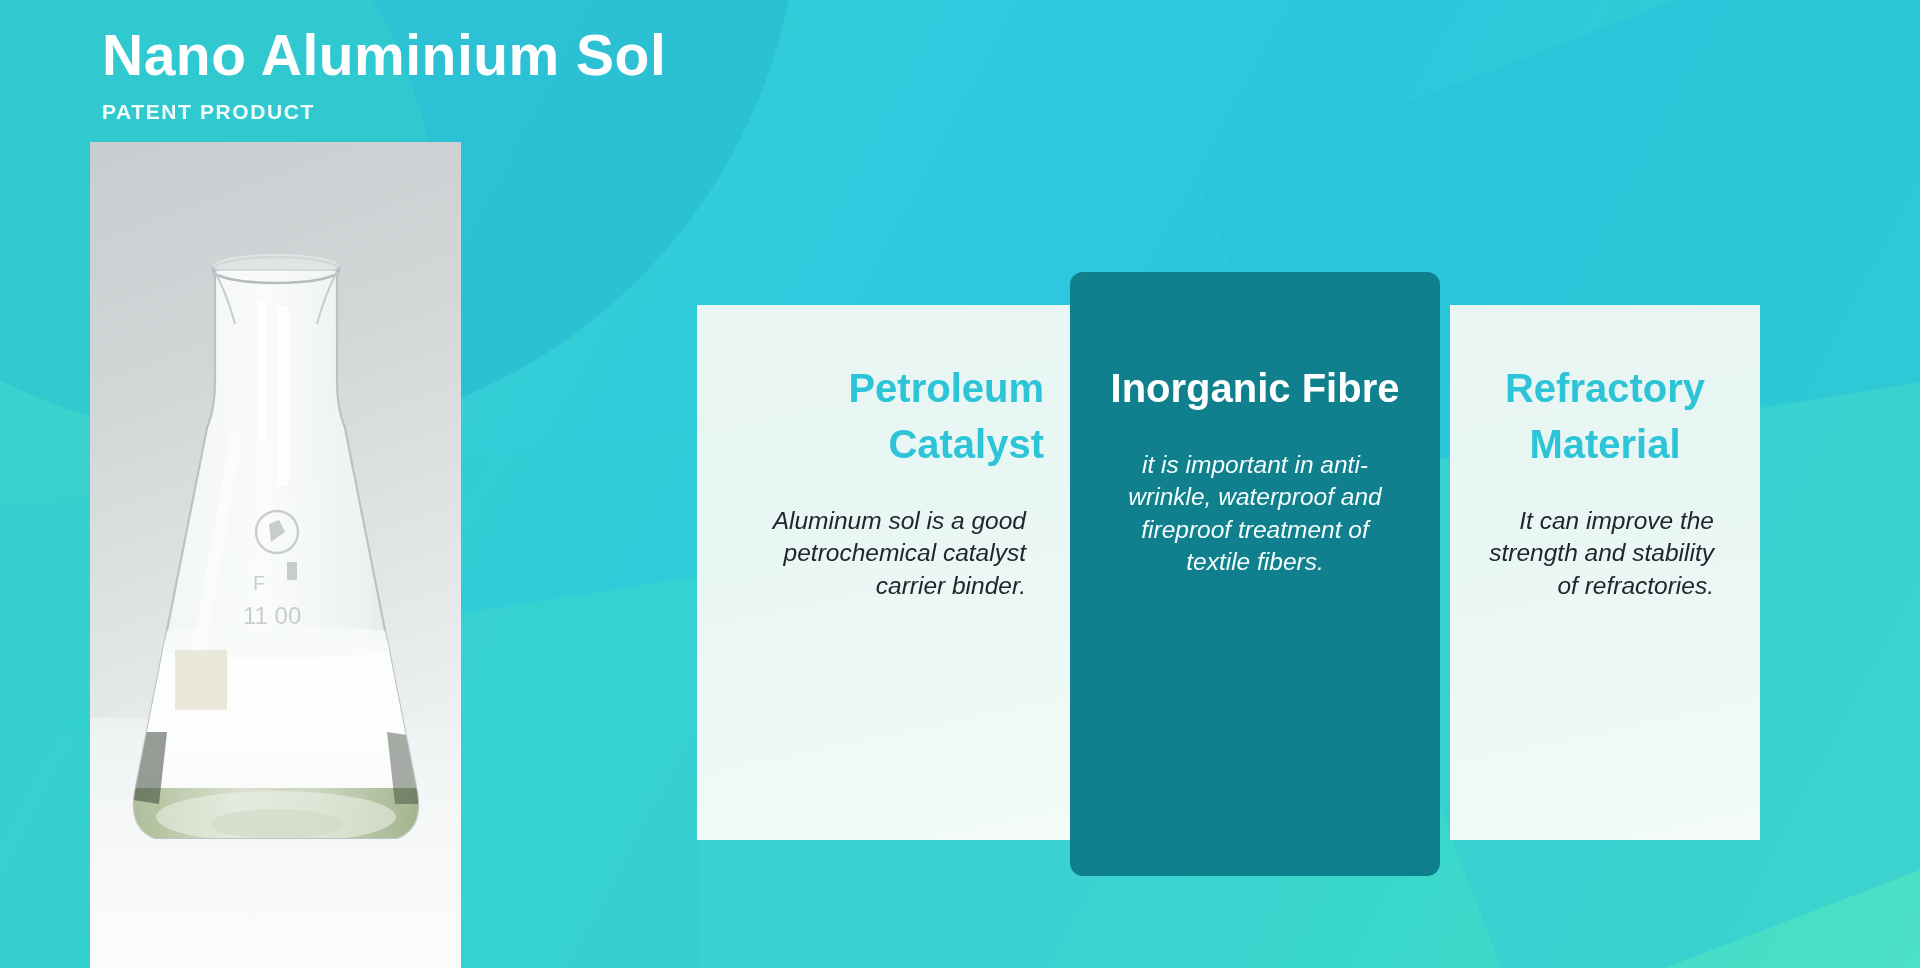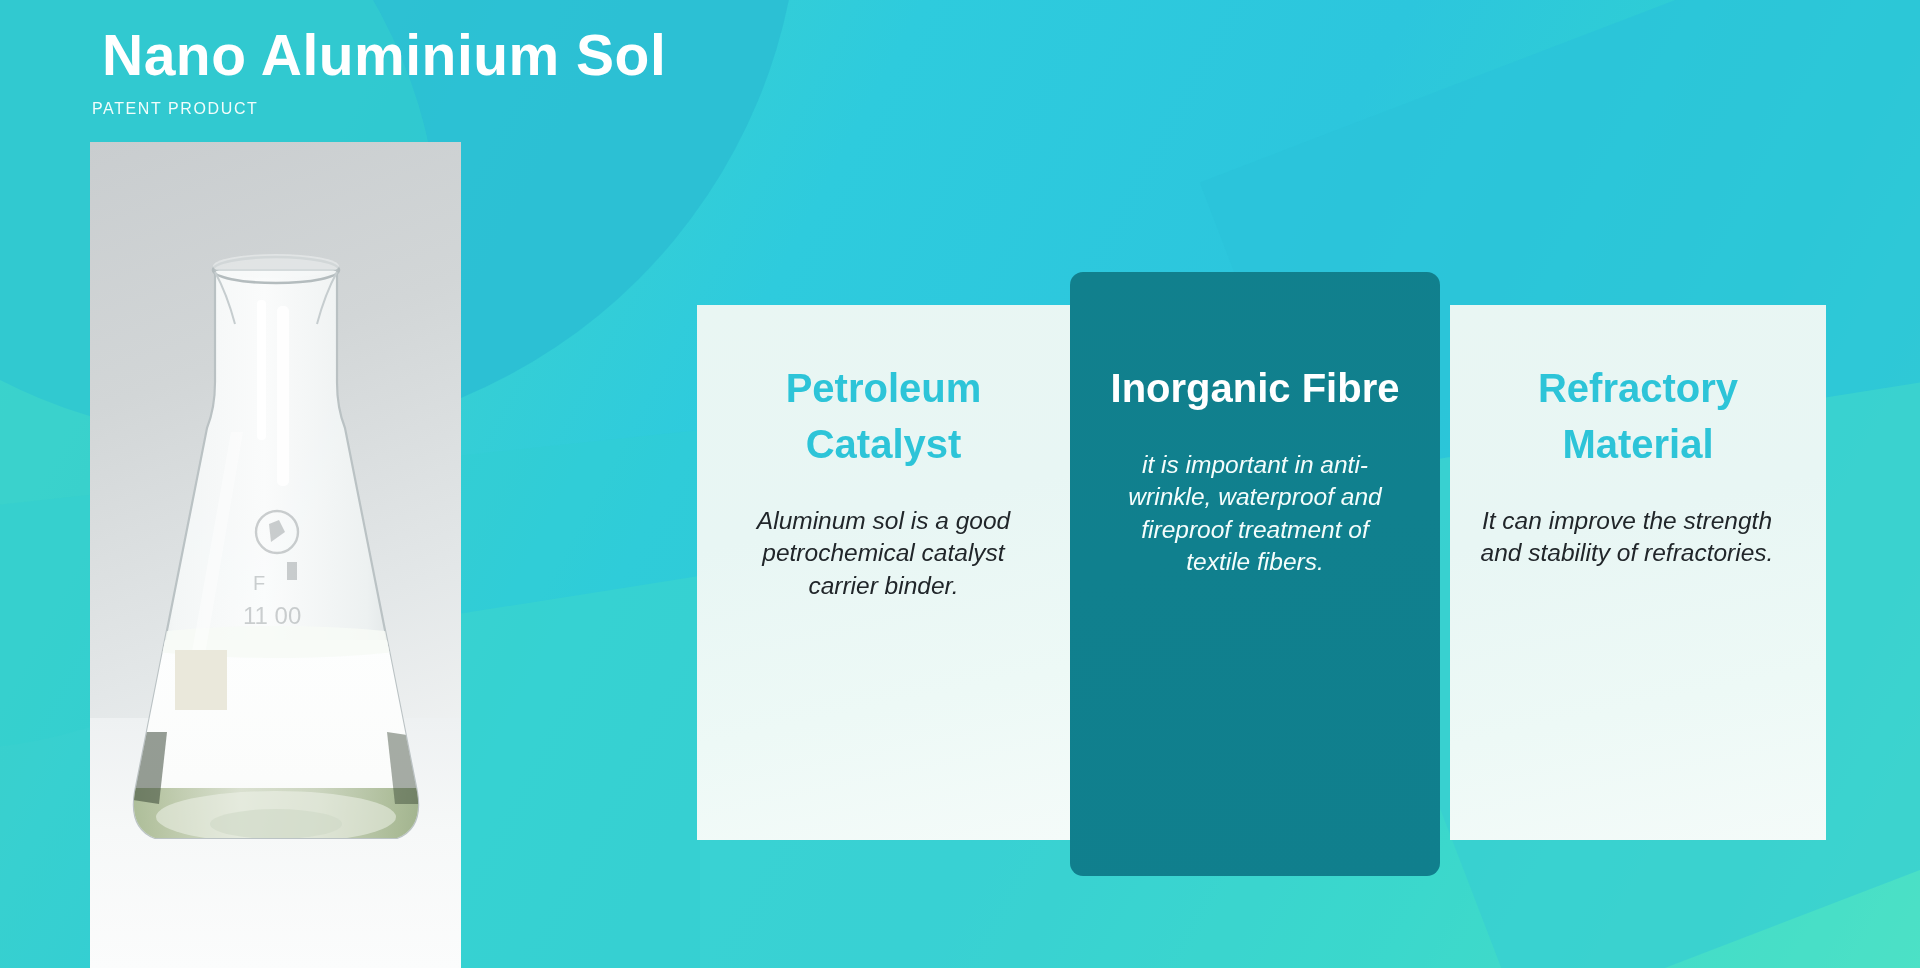--- a/index.html
+++ b/index.html
@@ -83,23 +83,23 @@
   .slide-title {
     font-size: 57px;
     font-weight: bold;
     color: #ffffff;
     letter-spacing: 0.5px;
     line-height: 1.12;
     margin: 12px;
     white-space: nowrap;
   }
   .slide-subtitle {
-    margin: 12px 0 0 2px;
-    font-size: 16px;
-    font-weight: normal;
+    margin: 12px 0 0 12px;
+    font-size: 21px;
+    font-weight: bold;
     color: #f2fdfb;
     letter-spacing: 1.6px;
     white-space: nowrap;
   }
 
   
   .photo-frame {
     position: absolute;
     left: 90px;
     top: 142px;
@@ -125,23 +125,23 @@
     text-align: center;
   }
   .card-light {
     background: linear-gradient(168deg, #e9f6f3 0%, #e8f6f4 40%, #edf9f6 72%, #f4fbf9 100%);
   }
   .card-dark {
     background: linear-gradient(168deg, #11808d 0%, #10808e 45%, #107f8d 100%);
     border-radius: 13px;
   }
 
-  #card-left  { left: 697px;  top: 305px;  width: 373px; height: 535px; }
+  #card-left  { left: 697px;  top: 305px;  width: 373px; height: 535px; text-align: right; }
   #card-mid   { left: 1070px; top: 272px;  width: 370px; height: 604px; z-index: 6; }
-  #card-right { left: 1450px; top: 305px;  width: 376px; height: 535px; }
+  #card-right { left: 1450px; top: 305px;  width: 310px; height: 535px; }
 
   .card-title {
     font-size: 40px;
     font-weight: bold;
     line-height: 1.40;
     margin: 0;
     padding: 0 26px;
   }
   .card-left-title, .card-right-title { color: #2dc4d8; }
   .card-mid-title { color: #ffffff; }
@@ -153,21 +153,21 @@
   .card-body {
     font-size: 24.5px;
     line-height: 1.32;
     margin: 0;
     font-style: italic;
   }
   .card-left-body, .card-right-body { color: #21262a; }
   .card-mid-body { color: #f4fdfc; }
 
   #card-left  .card-body { padding: 33px 44px 0 44px; }
-  #card-right .card-body { padding: 33px 46px 0 24px; }
+  #card-right .card-body { padding: 33px 46px 0 24px; text-align: right; }
   #card-mid   .card-body { padding: 33px 40px 0 40px; }
 </style>
 </head>
 <body>
 
 <div id="slide">
 
   <div class="bg-layer">
     <div class="deco-band-right"></div>
     <div class="deco-band-lower"></div>

